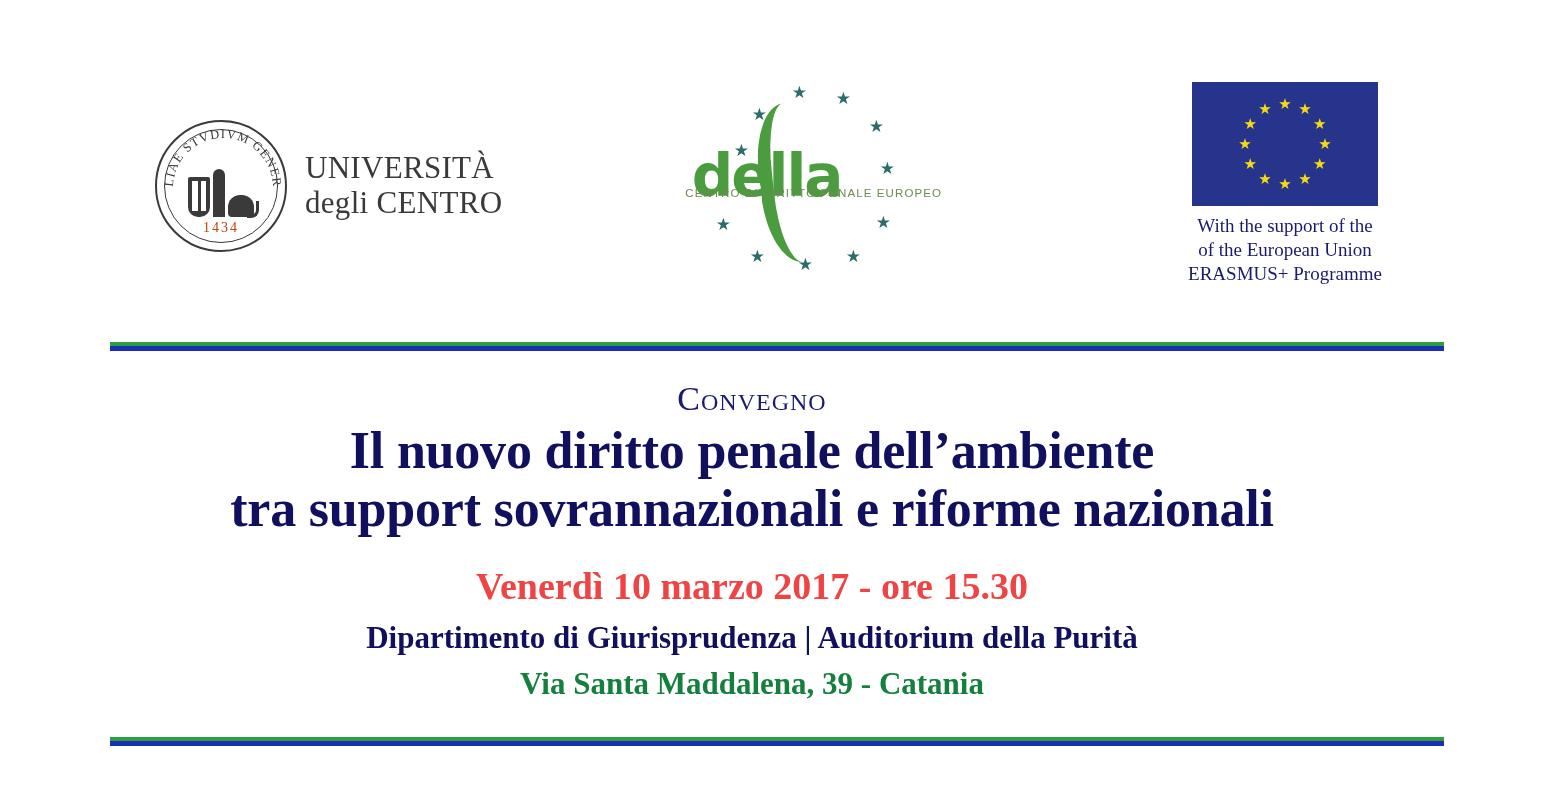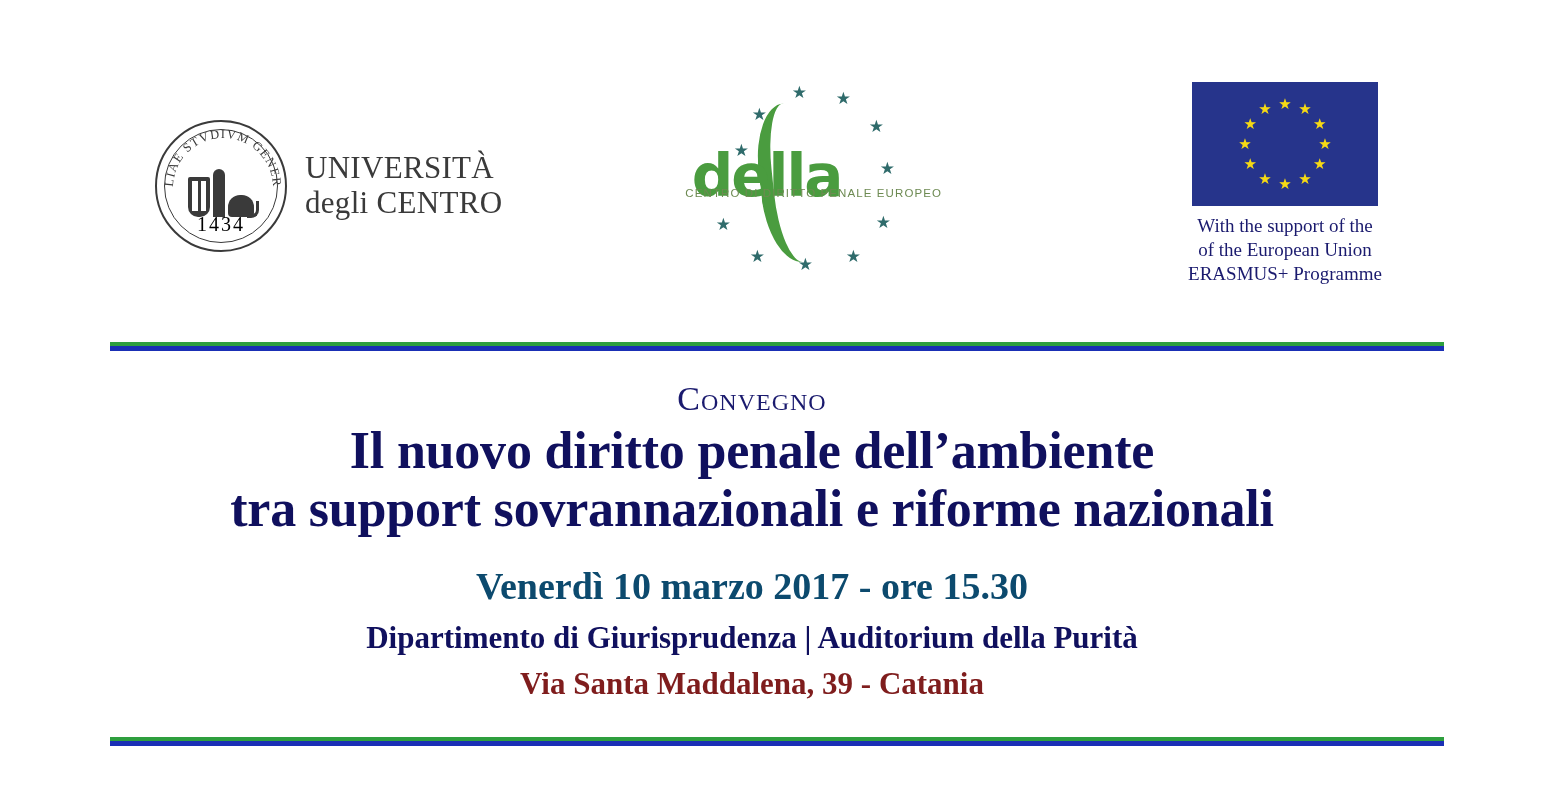--- a/index.html
+++ b/index.html
@@ -137,23 +137,23 @@
     height: 14px;
     border-right: 3px solid #3a3a3a;
     border-bottom: 3px solid #3a3a3a;
     border-radius: 0 0 8px 0;
   }
   .seal-year {
     position: absolute;
     left: 50%;
     transform: translateX(-50%);
     bottom: 14px;
-    font-size: 20px;
+    font-size: 14px;
     letter-spacing: 2px;
-    color: #000000;
+    color: #c2410c;
     font-family: "Liberation Serif", serif;
   }
   .unict-name {
     font-family: "Liberation Serif", serif;
     color: #3a3a3a;
     font-size: 31px;
     line-height: 1.12;
     letter-spacing: 0.3px;
   }
   .unict-name .l1 { display: block; }
@@ -276,35 +276,35 @@
     line-height: 1.12;
     color: #10105e;
     letter-spacing: -0.2px;
   }
   .title .ln { display: block; }
   .date {
     margin-top: 26px;
     font-family: "Liberation Serif", serif;
     font-weight: bold;
     font-size: 38px;
-    color: #0c4a6e;
+    color: #ef4444;
   }
   .venue {
     margin-top: 12px;
     font-family: "Liberation Serif", serif;
     font-weight: bold;
     font-size: 31px;
     color: #10105e;
   }
   .address {
     margin-top: 10px;
     font-family: "Liberation Serif", serif;
     font-weight: bold;
     font-size: 31px;
-    color: #7f1d1d;
+    color: #15803d;
   }
 </style>
 </head>
 <body>
 
 <div class="page">
 
   <div class="logo-band">
 
     <div class="unict">

